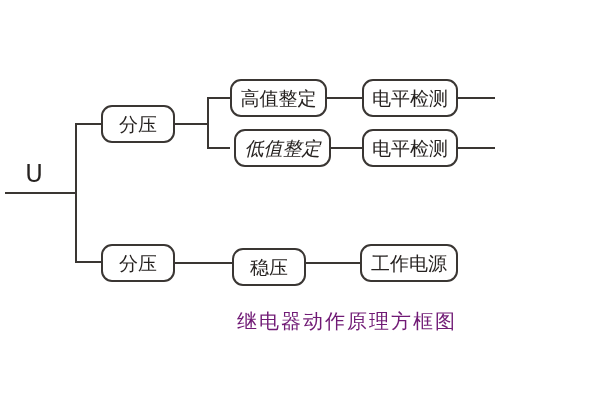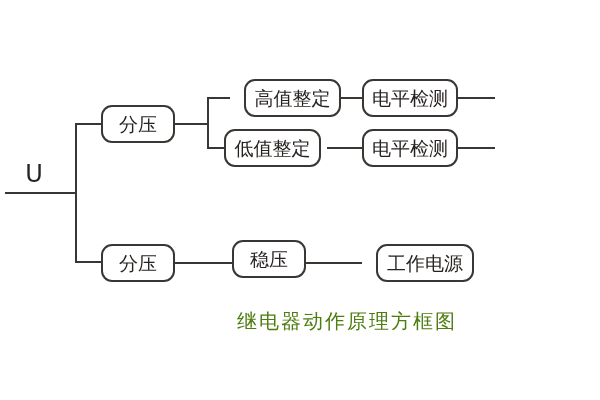--- a/index.html
+++ b/index.html
@@ -45,21 +45,21 @@
     color: #262220;
     font-size: 24px;
     line-height: 1;
   }
   .caption {
     position: absolute;
     left: 237px;
     top: 310px;
     width: 220px;
     text-align: center;
-    color: #4d7c0f;
+    color: #701a75;
     font-size: 20px;
     letter-spacing: 2px;
     line-height: 1.15;
     white-space: nowrap;
   }
 </style>
 </head>
 <body>
 
 <div class="canvas">
@@ -77,37 +77,37 @@
   <div class="line h" style="left:327px; top:97px;  width:35px;"></div>
   <div class="line h" style="left:458px; top:97px;  width:37px;"></div>
   <div class="line h" style="left:327px; top:147px; width:35px;"></div>
   <div class="line h" style="left:458px; top:147px; width:37px;"></div>
   <div class="line h" style="left:175px; top:262px; width:57px;"></div>
   <div class="line h" style="left:306px; top:262px; width:56px;"></div>
 
   <div class="node" style="left:101px; top:105px; width:74px;">
     <span>分压</span>
   </div>
-  <div class="node" style="left:244px; top:79px; width:97px;justify-content:center;">
+  <div class="node" style="left:230px; top:79px; width:97px;justify-content:center;">
     <span>高值整定</span>
   </div>
-  <div class="node" style="left:224px; top:129px; width:97px;">
+  <div class="node" style="left:234px; top:129px; width:97px;font-style:italic;">
     <span>低值整定</span>
   </div>
   <div class="node" style="left:362px; top:79px; width:96px;">
     <span>电平检测</span>
   </div>
   <div class="node" style="left:362px; top:129px; width:96px;">
     <span>电平检测</span>
   </div>
   <div class="node" style="left:101px; top:244px; width:74px;">
     <span>分压</span>
   </div>
-  <div class="node" style="left:232px; top:240px; width:74px;">
+  <div class="node" style="left:232px; top:248px; width:74px;">
     <span>稳压</span>
   </div>
-  <div class="node" style="left:376px; top:244px; width:98px;">
+  <div class="node" style="left:360px; top:244px; width:98px;">
     <span>工作电源</span>
   </div>
 
   <div class="caption">继电器动作原理方框图</div>
 
 </div>
 
 </body></html>

